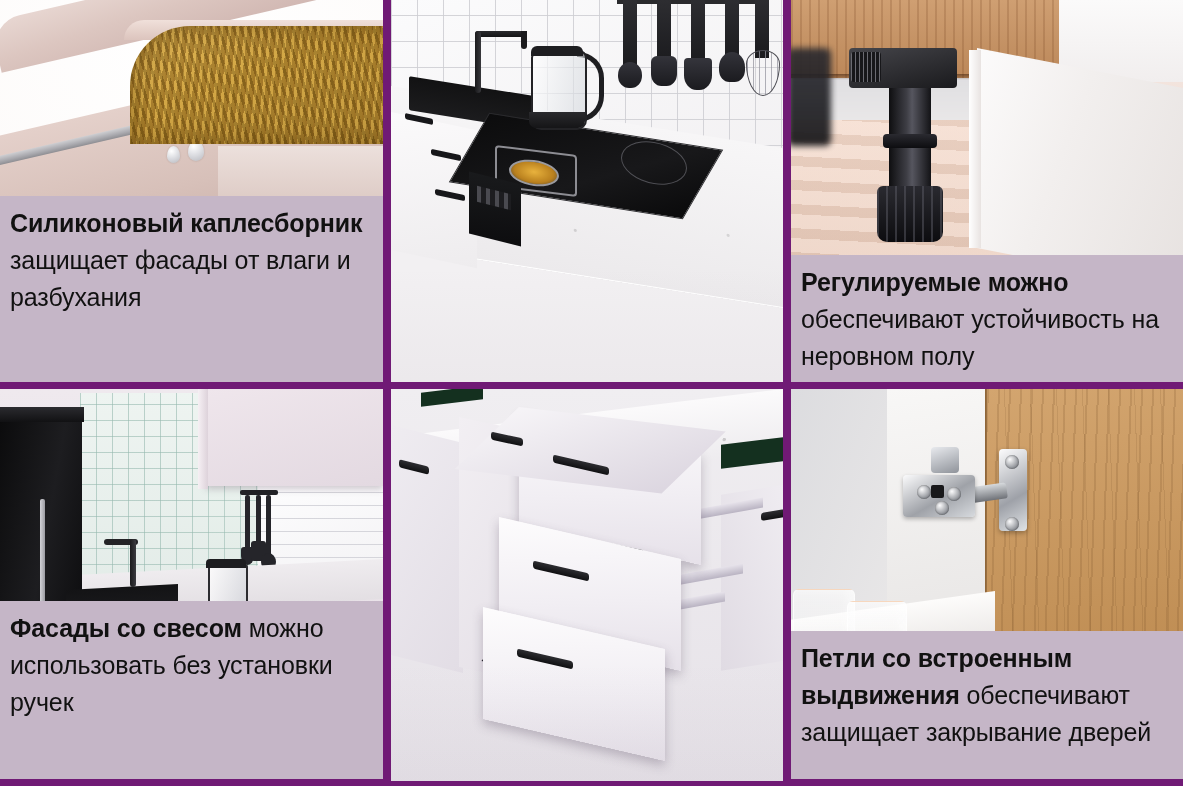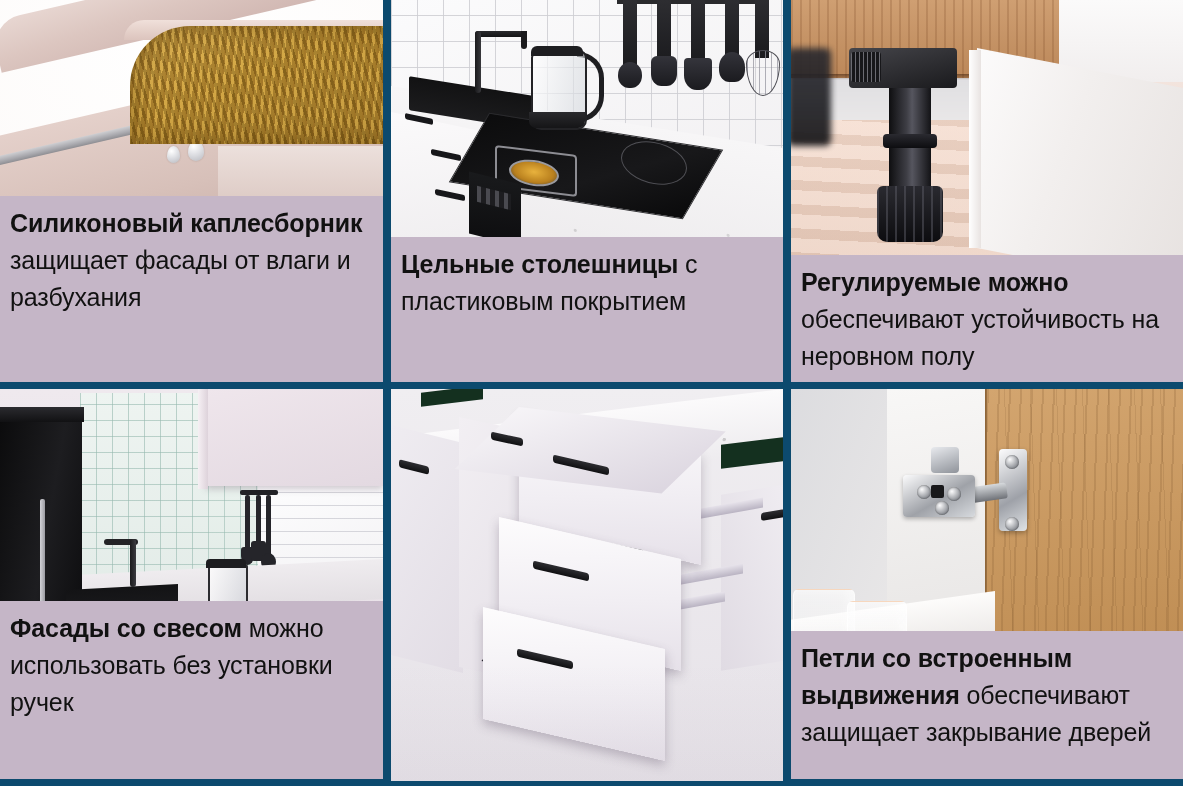--- a/index.html
+++ b/index.html
@@ -4,21 +4,21 @@
 <style>
   html,body{margin:0;padding:0;background:#ffffff;}
   body{
     width:1183px;height:786px;
     font-family:"Liberation Sans","DejaVu Sans",sans-serif;
     overflow:hidden;
   }
   .grid{
     position:relative;
     width:1183px;height:786px;
-    background:#0c4a6e;
+    background:#701a75;
   }
   .cell{
     position:absolute;
     overflow:hidden;
     background:#ffffff;
   }
   .photo{
     position:absolute;
     inset:0;
     overflow:hidden;
@@ -600,23 +600,20 @@
       <div class="kettle-handle"></div>
       <div class="kettle"></div>
       <div class="kettle-lid"></div>
       <div class="kettle-base"></div>
       <div class="handle h1"></div>
       <div class="handle h2"></div>
       <div class="handle h3"></div>
       <div class="oven"></div>
       <div class="oven-ctrl"></div>
     </div>
-    <div class="caption">
-      <b>Цельные столешницы</b><span class="reg"> с пластиковым покрытием</span>
-    </div>
   </div>
 
   <div class="cell" id="cell3">
     <div class="photo p3">
       <div class="bgwall"></div>
       <div class="floor"></div>
       <div class="woodbody"></div>
       <div class="wshadow"></div>
       <div class="rpanel"></div>
       <div class="blurleg"></div>

